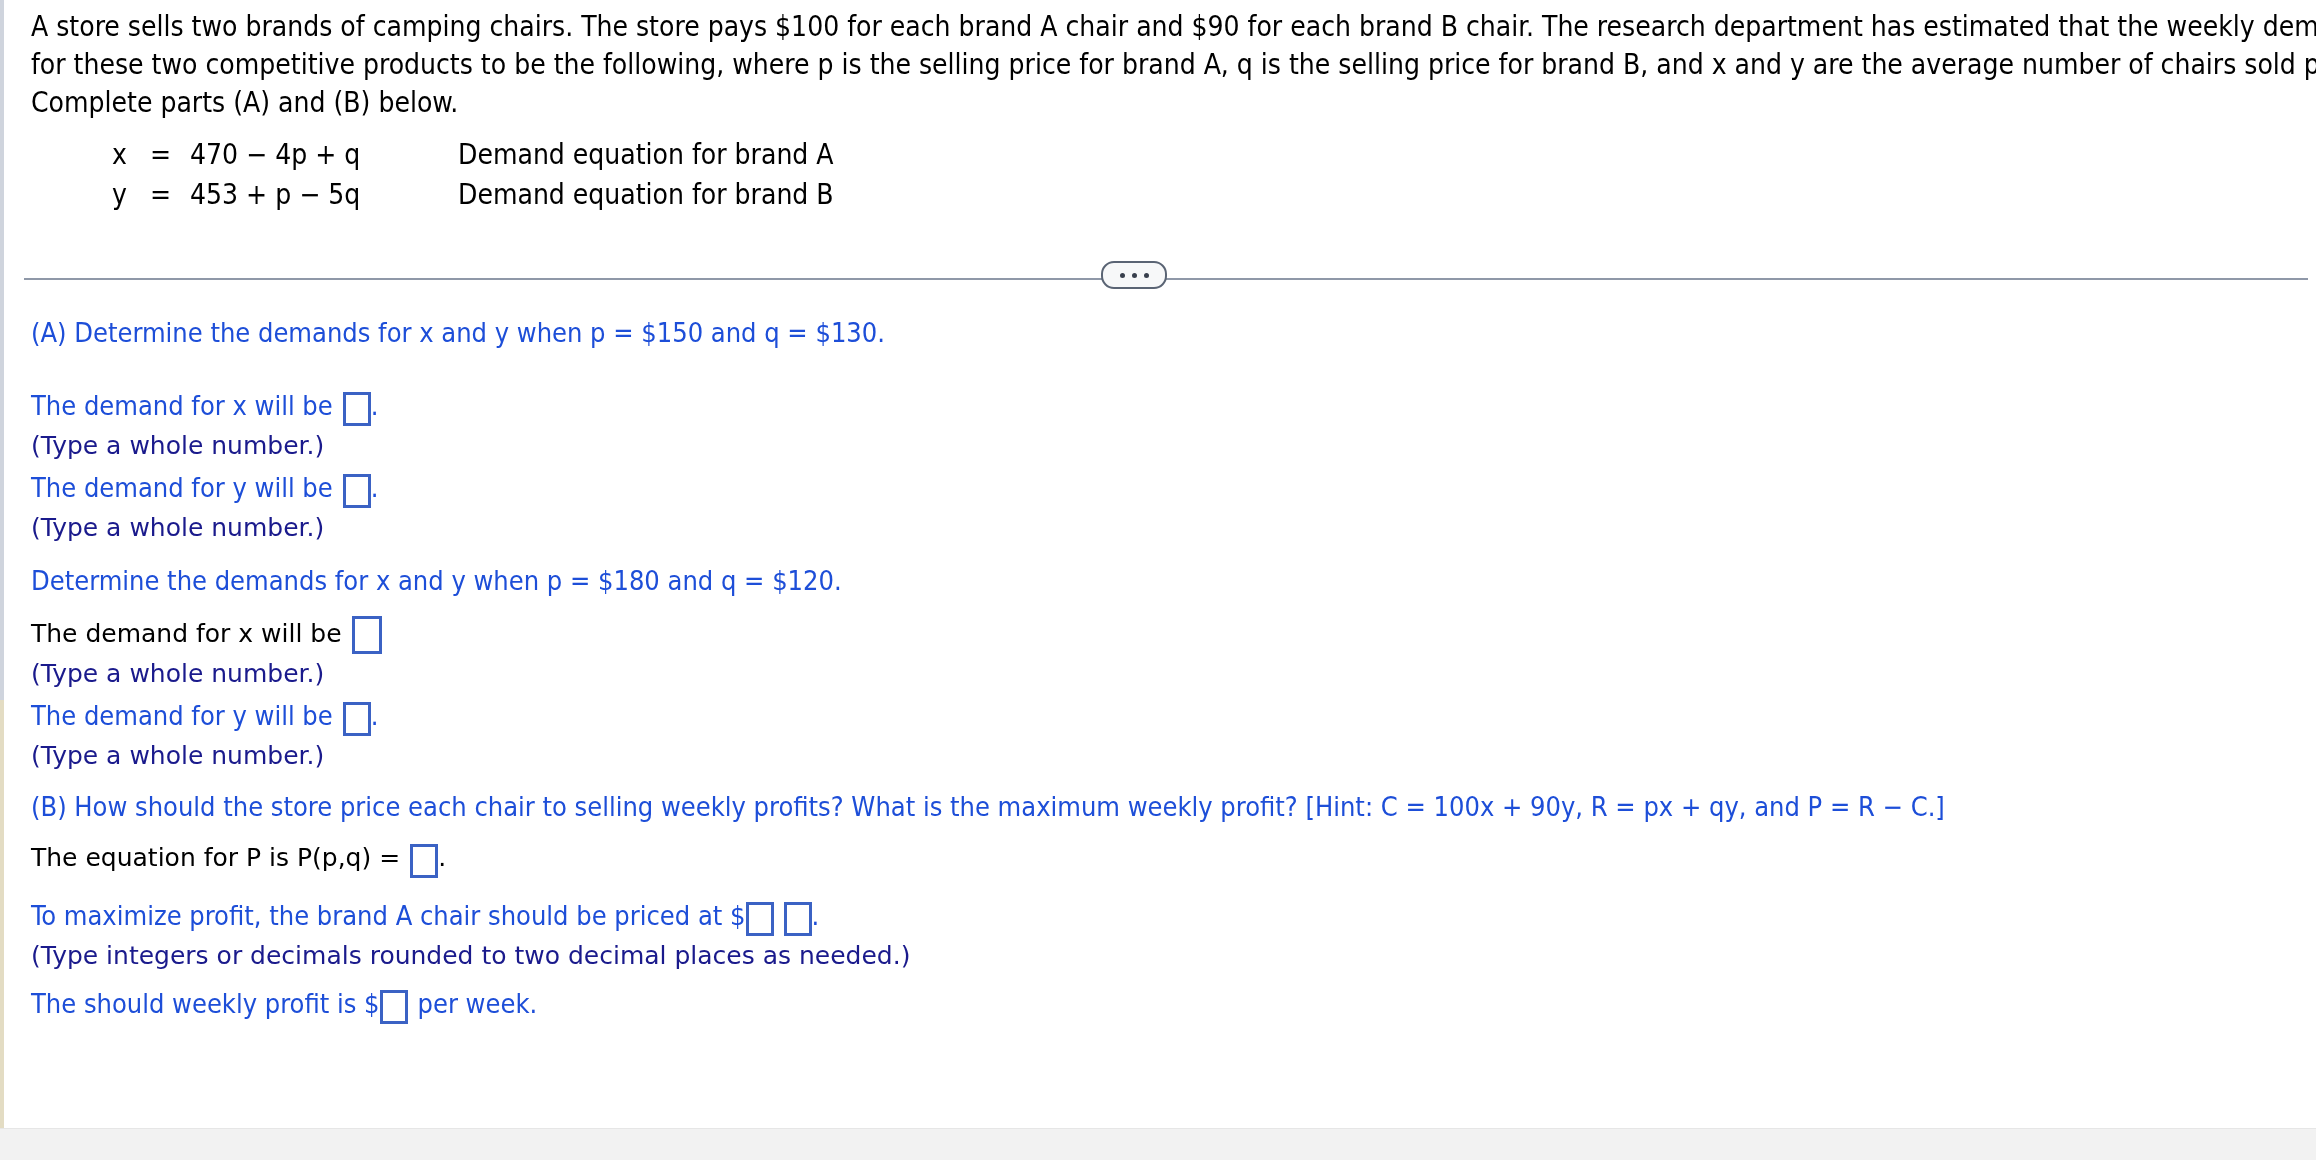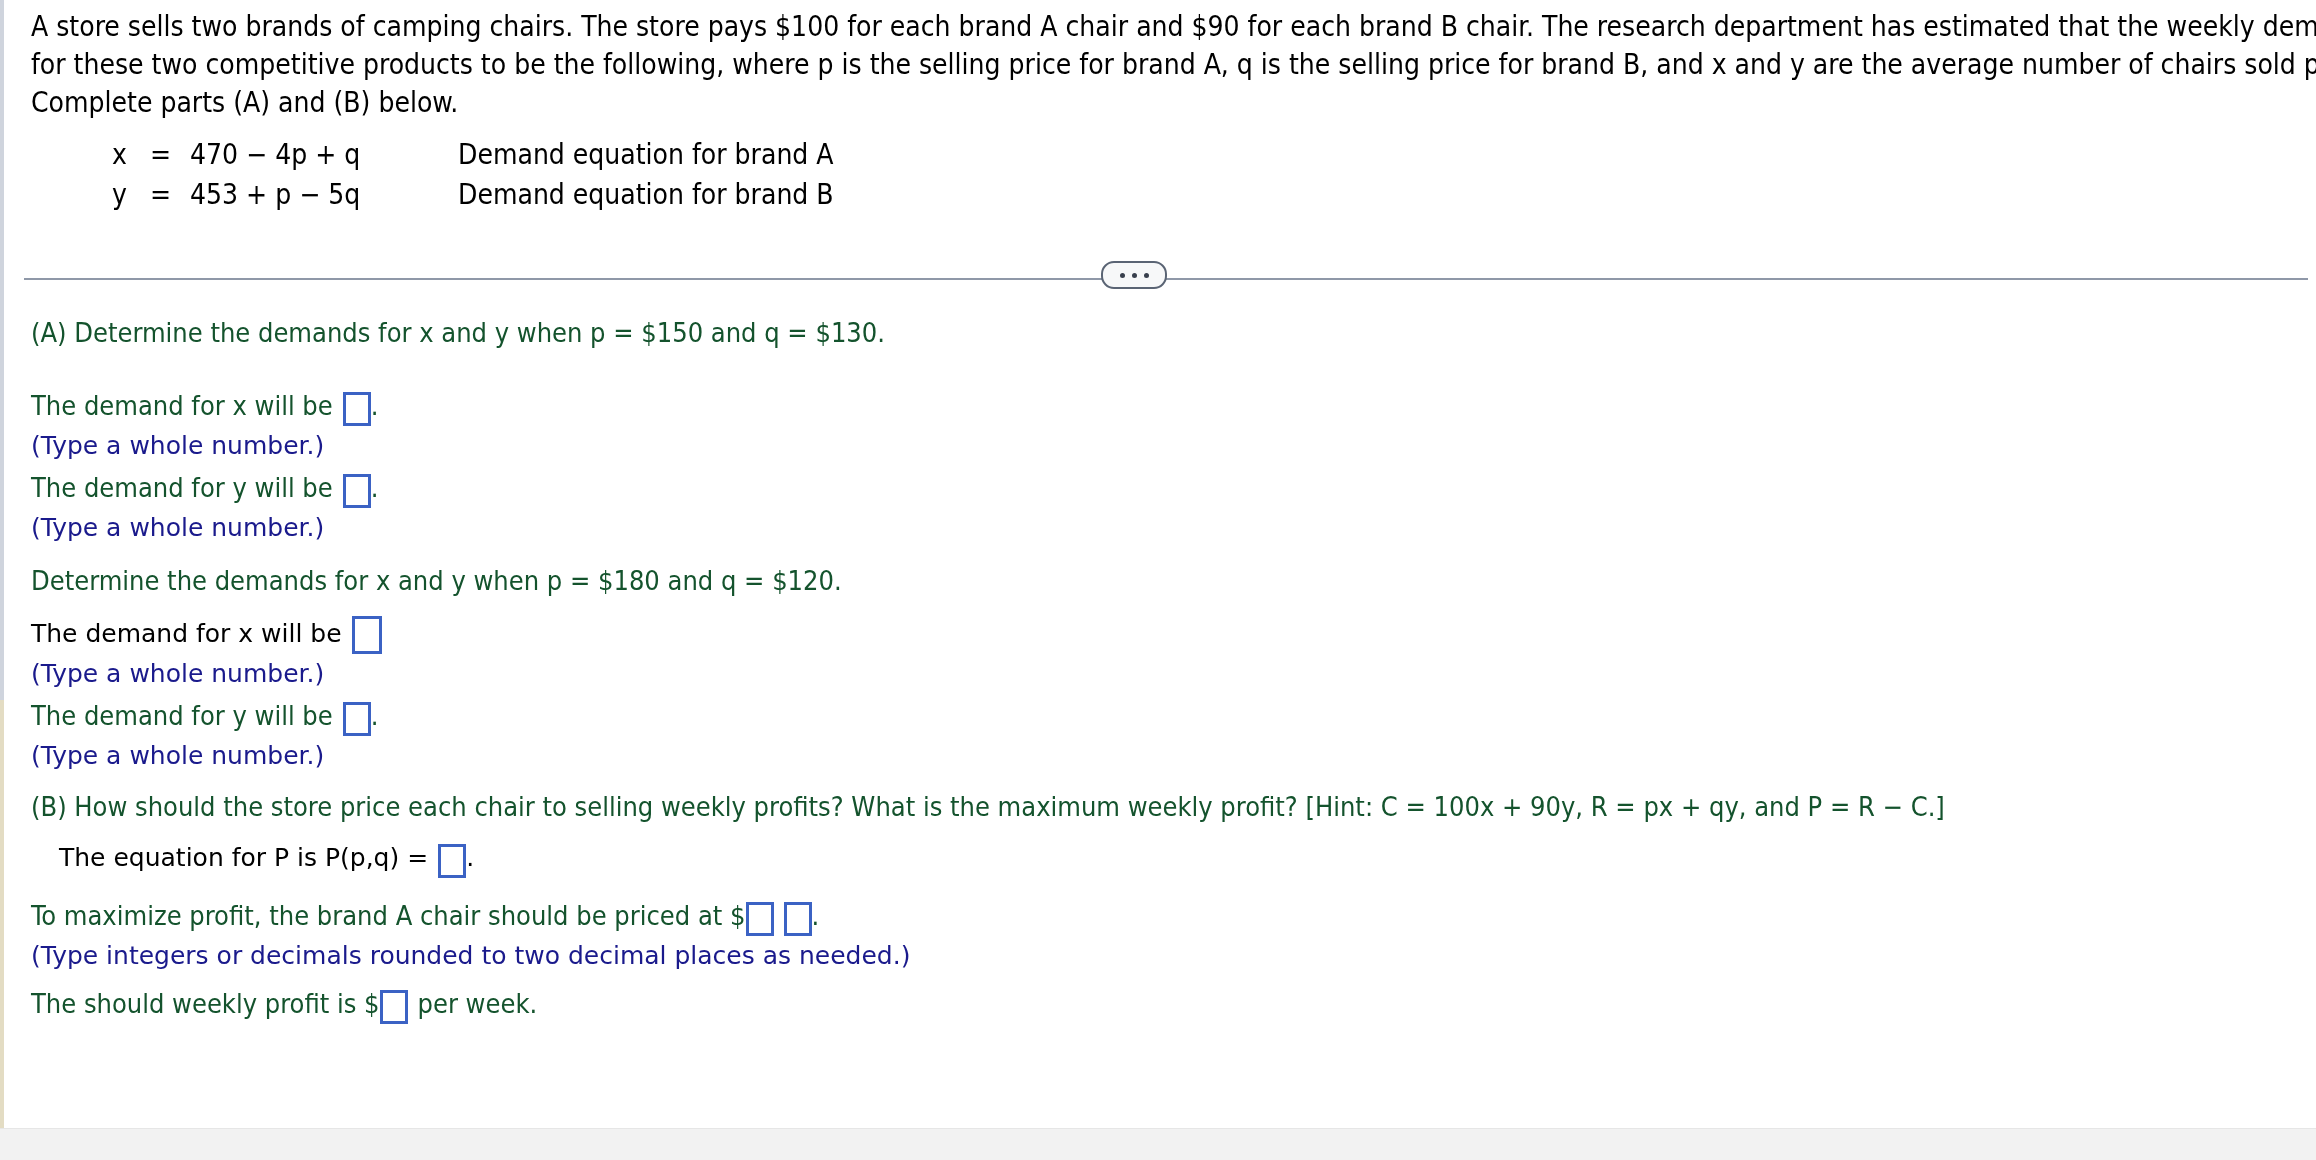--- a/index.html
+++ b/index.html
@@ -42,21 +42,21 @@
     height: 32px;
     background: #f2f2f2;
     border-top: 1px solid #e6e6e6;
   }
 
   
   
   .body-text {
     font-family: "Liberation Sans Narrow", "DejaVu Sans Condensed", "Liberation Sans", sans-serif;
     font-size: 27px;
-    color: #14532d;
+    color: #1d4ed8;
     line-height: 41px;
     white-space: nowrap;
   }
   
   .wide-text {
     font-family: "DejaVu Sans", sans-serif;
     font-size: 25px;
     line-height: 40px;
     white-space: nowrap;
   }
@@ -239,21 +239,21 @@
       <span class="sp4"></span>
       <span class="ansbox"></span>
       <span class="body-text">.</span>
     </div>
     <div class="wide-text hint" style="height:36px;">(Type a whole number.)</div>
 
     <div class="blk" style="height:14px;"></div>
     <div class="body-text" style="height:44px;">(B) How should the store price each chair to selling weekly profits? What is the maximum weekly profit? [Hint: C = 100x + 90y, R = px + qy, and P = R − C.]</div>
 
     <div class="blk" style="height:8px;"></div>
-    <div class="row" style="height:40px;margin-left:28px;">
+    <div class="row" style="height:40px;">
       <span class="wide-text">The equation for P is P(p,q) =</span>
       <span class="sp4"></span>
       <span class="ansbox"></span>
       <span class="wide-text">.</span>
     </div>
 
     <div class="blk" style="height:18px;"></div>
     <div class="row" style="height:40px;">
       <span class="body-text">To maximize profit, the brand A chair should be priced at $</span>
       <span class="ansbox"></span>

